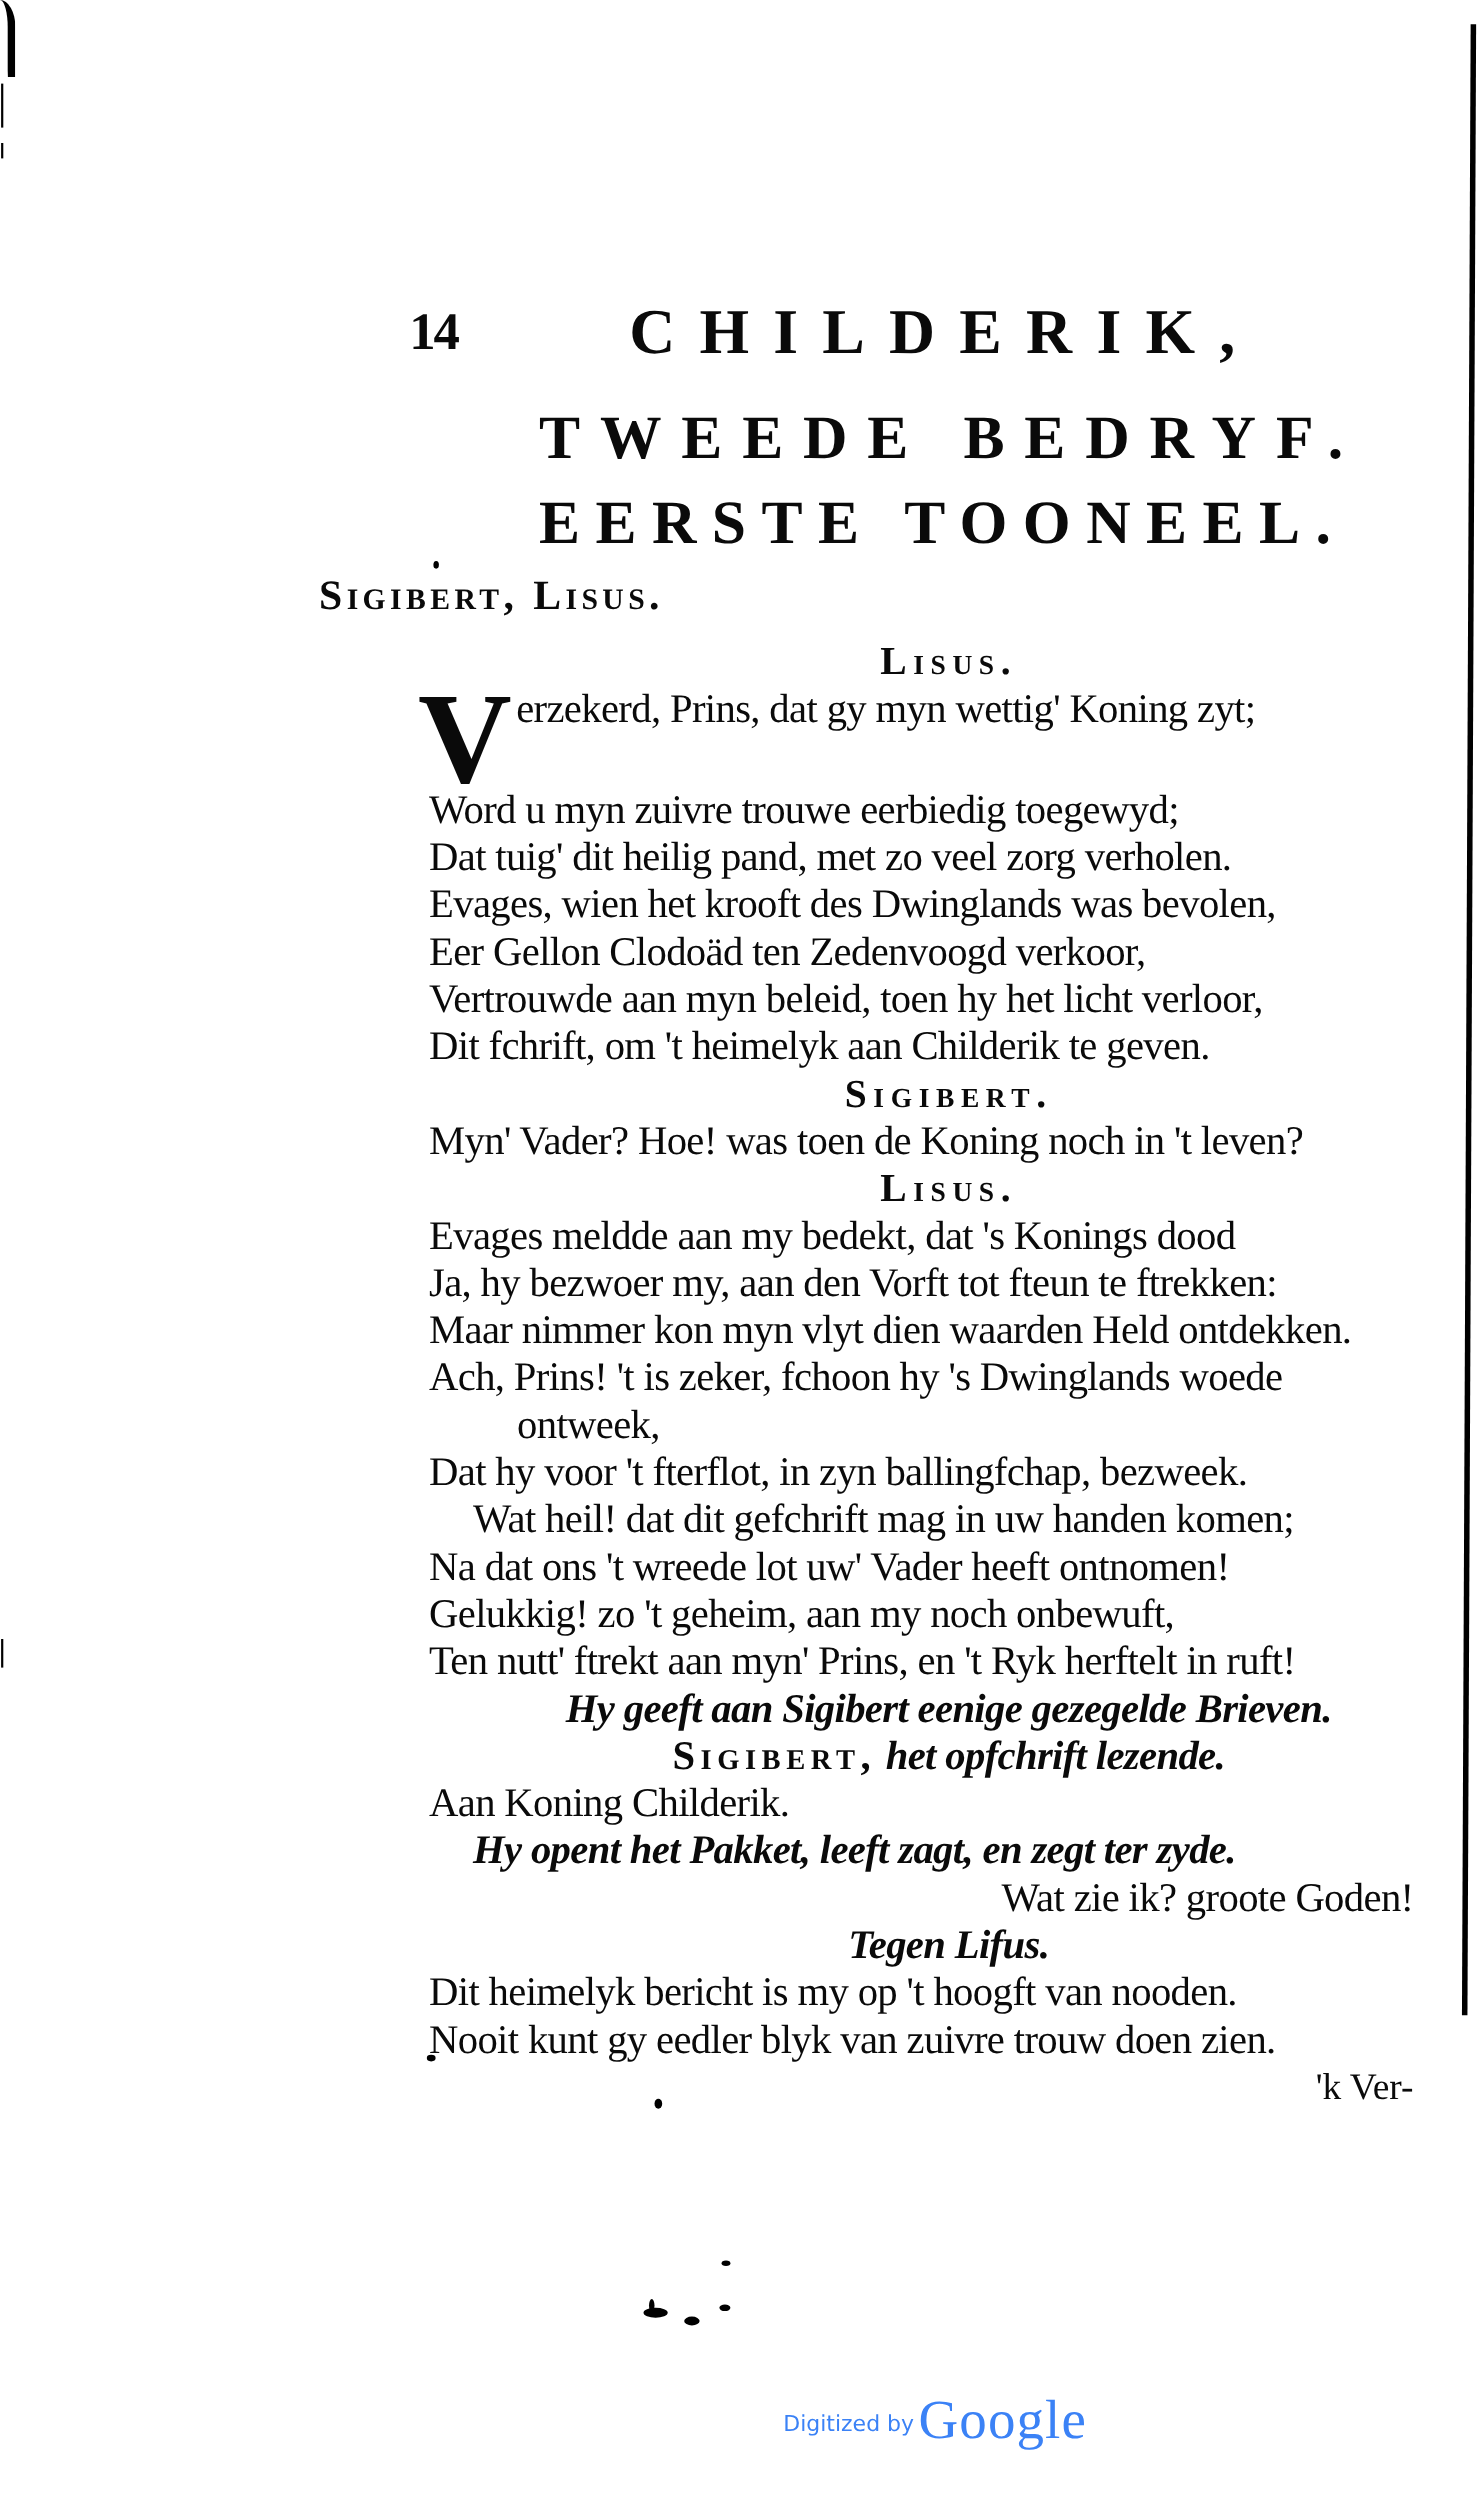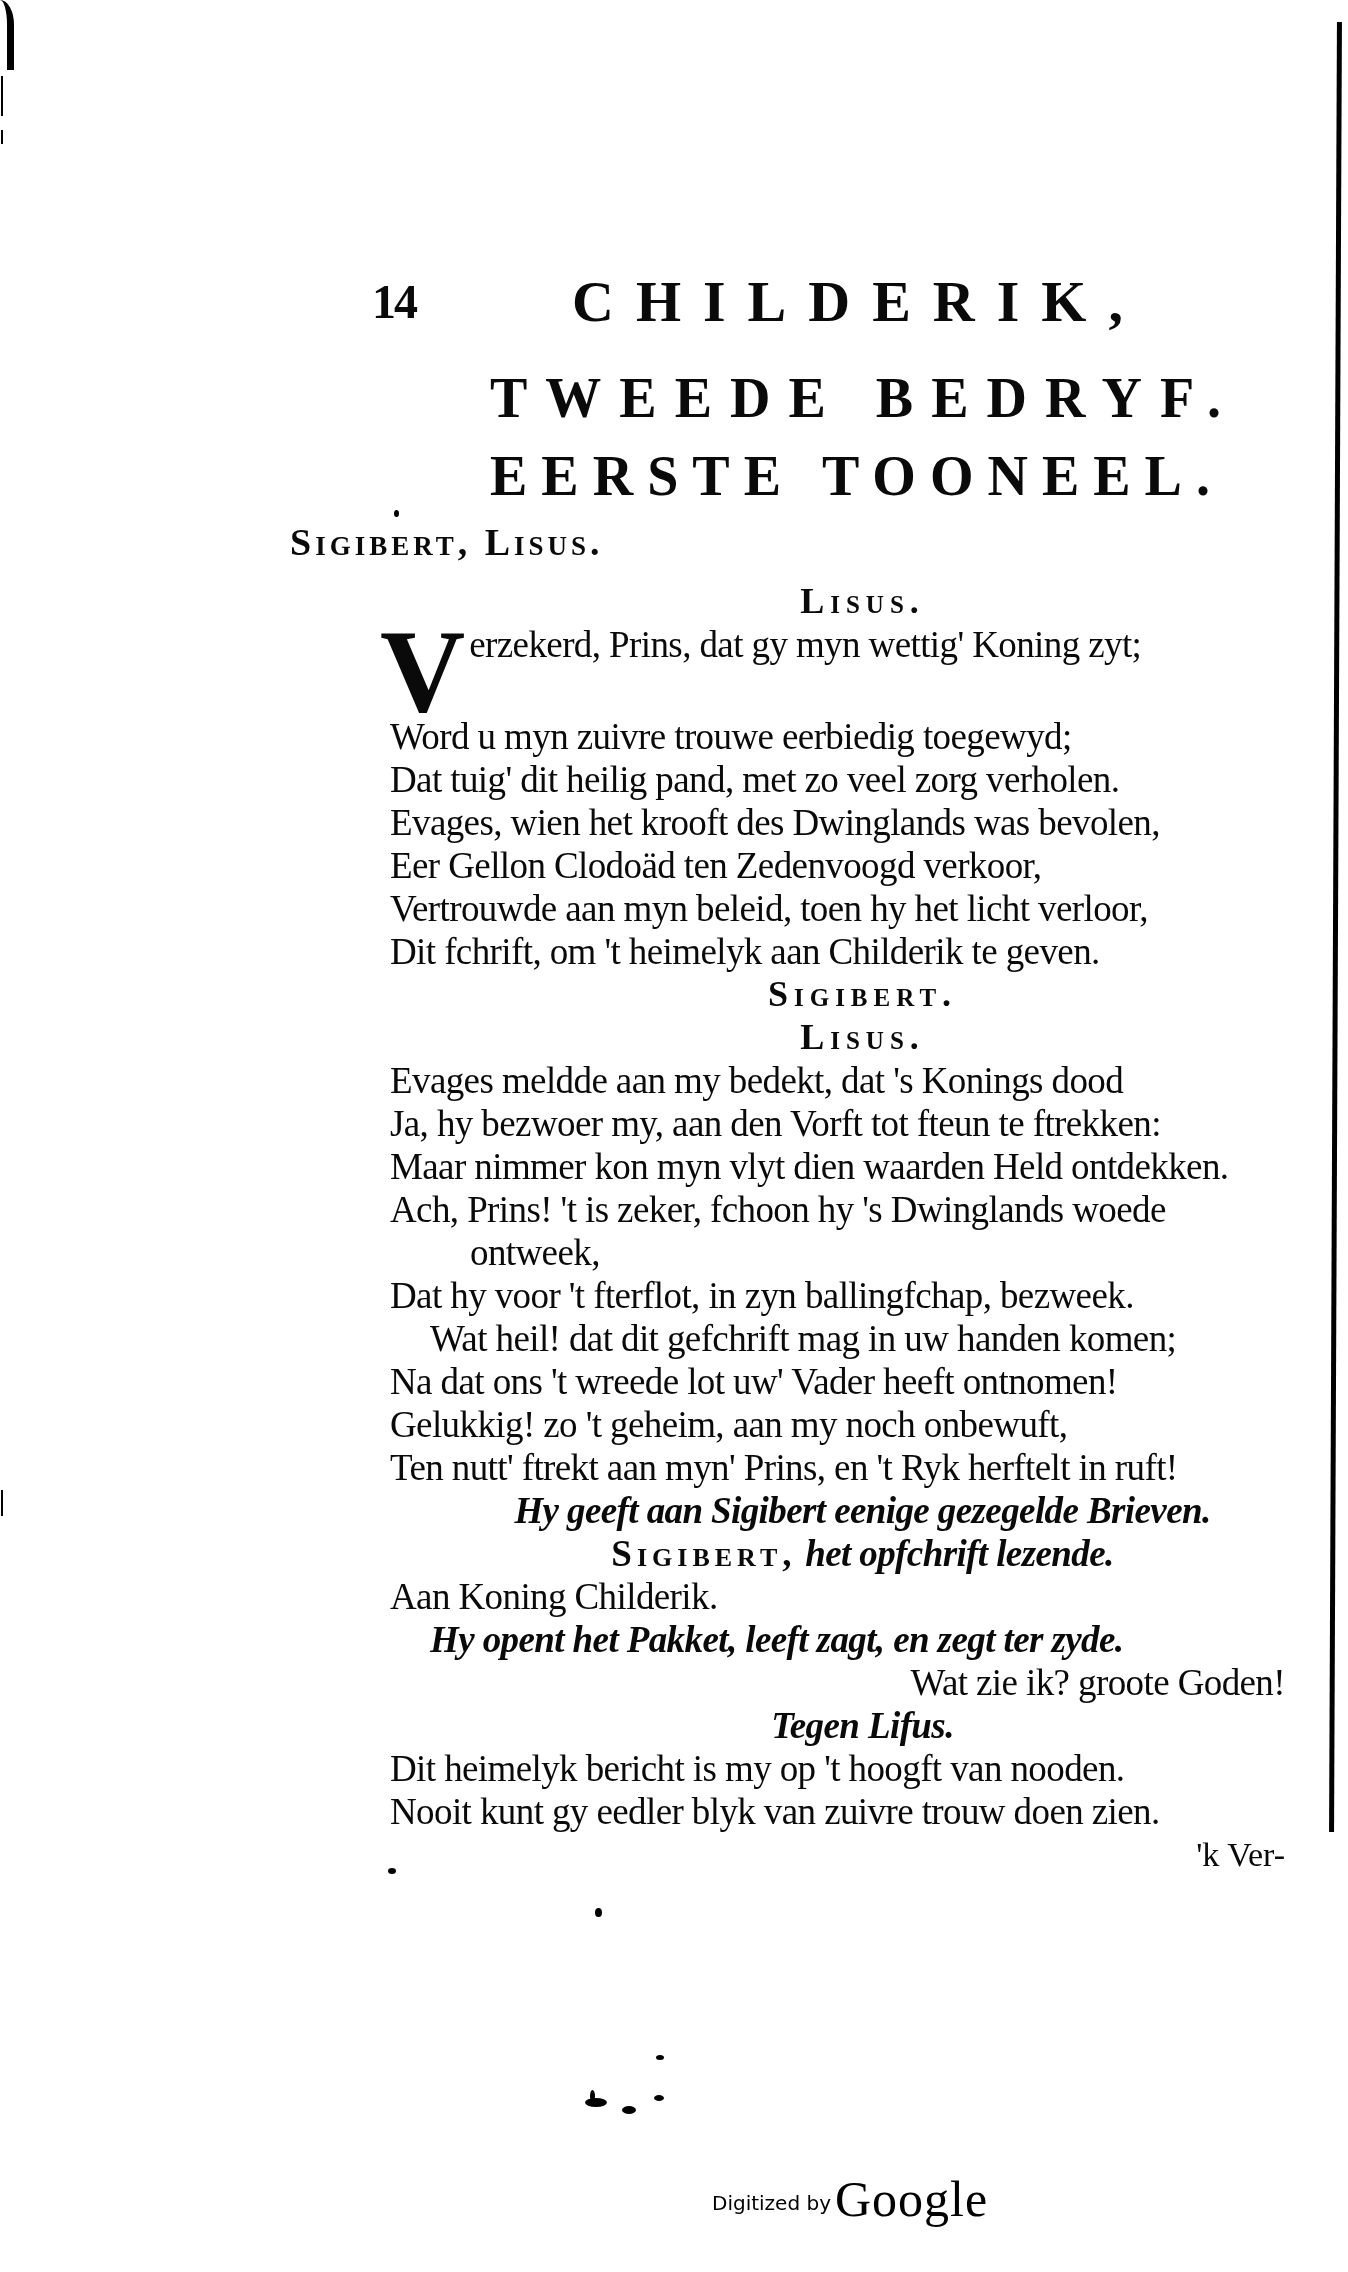--- a/index.html
+++ b/index.html
@@ -54,21 +54,21 @@
     .stage { font-style: italic; font-weight: bold; }
     .stage-center { text-align: center; padding-left: 40px; }
     .speaker-inline { font-weight: bold; font-variant: small-caps; letter-spacing: 5px; font-style: normal; }
     .dropcap {
       float: left; font-size: 118px; line-height: 86px; font-weight: bold;
       margin: 6px 4px 0 -10px; height: 86px;
     }
     .catchword { text-align: right; font-size: 34px; line-height: 43px; height: 43px; padding-right: 10px; }
 
     .digitized {
-      position: absolute; top: 2170px; left: 712px; white-space: nowrap; color: #000000;
+      position: absolute; top: 2170px; left: 712px; white-space: nowrap; color: #3b82f6;
     }
     .digitized .by { font-family: "DejaVu Sans", sans-serif; font-size: 20px; vertical-align: 6px; }
     .digitized .brand { font-family: "Liberation Serif", serif; font-size: 50px; letter-spacing: 1px; }
   </style>
 </head>
 <body>
 
 <div class="left-edge"></div>
 <div class="left-tick" style="top:76px;height:40px;"></div>
 <div class="left-tick" style="top:130px;height:14px;"></div>
@@ -96,20 +96,21 @@
   <span class="dropcap">V</span>
   <div class="line">erzekerd, Prins, dat gy myn wettig' Koning zyt;</div>
   <div class="line" style="clear:left;">Word u myn zuivre trouwe eerbiedig toegewyd;</div>
   <div class="line">Dat tuig' dit heilig pand, met zo veel zorg verholen.</div>
   <div class="line">Evages, wien het krooft des Dwinglands was bevolen,</div>
   <div class="line">Eer Gellon Clodoäd ten Zedenvoogd verkoor,</div>
   <div class="line">Vertrouwde aan myn beleid, toen hy het licht verloor,</div>
   <div class="line">Dit fchrift, om 't heimelyk aan Childerik te geven.</div>
 
   <div class="speaker">Sigibert.</div>
+  <div class="line">Myn' Vader? Hoe! was toen de Koning noch in 't leven?</div>
 
   <div class="speaker">Lisus.</div>
   <div class="line">Evages meldde aan my bedekt, dat 's Konings dood</div>
   <div class="line">Ja, hy bezwoer my, aan den Vorft tot fteun te ftrekken:</div>
   <div class="line">Maar nimmer kon myn vlyt dien waarden Held ontdekken.</div>
   <div class="line">Ach, Prins! 't is zeker, fchoon hy 's Dwinglands woede</div>
   <div class="line indent2">ontweek,</div>
   <div class="line">Dat hy voor 't fterflot, in zyn ballingfchap, bezweek.</div>
   <div class="line indent1">Wat heil! dat dit gefchrift mag in uw handen komen;</div>
   <div class="line">Na dat ons 't wreede lot uw' Vader heeft ontnomen!</div>

